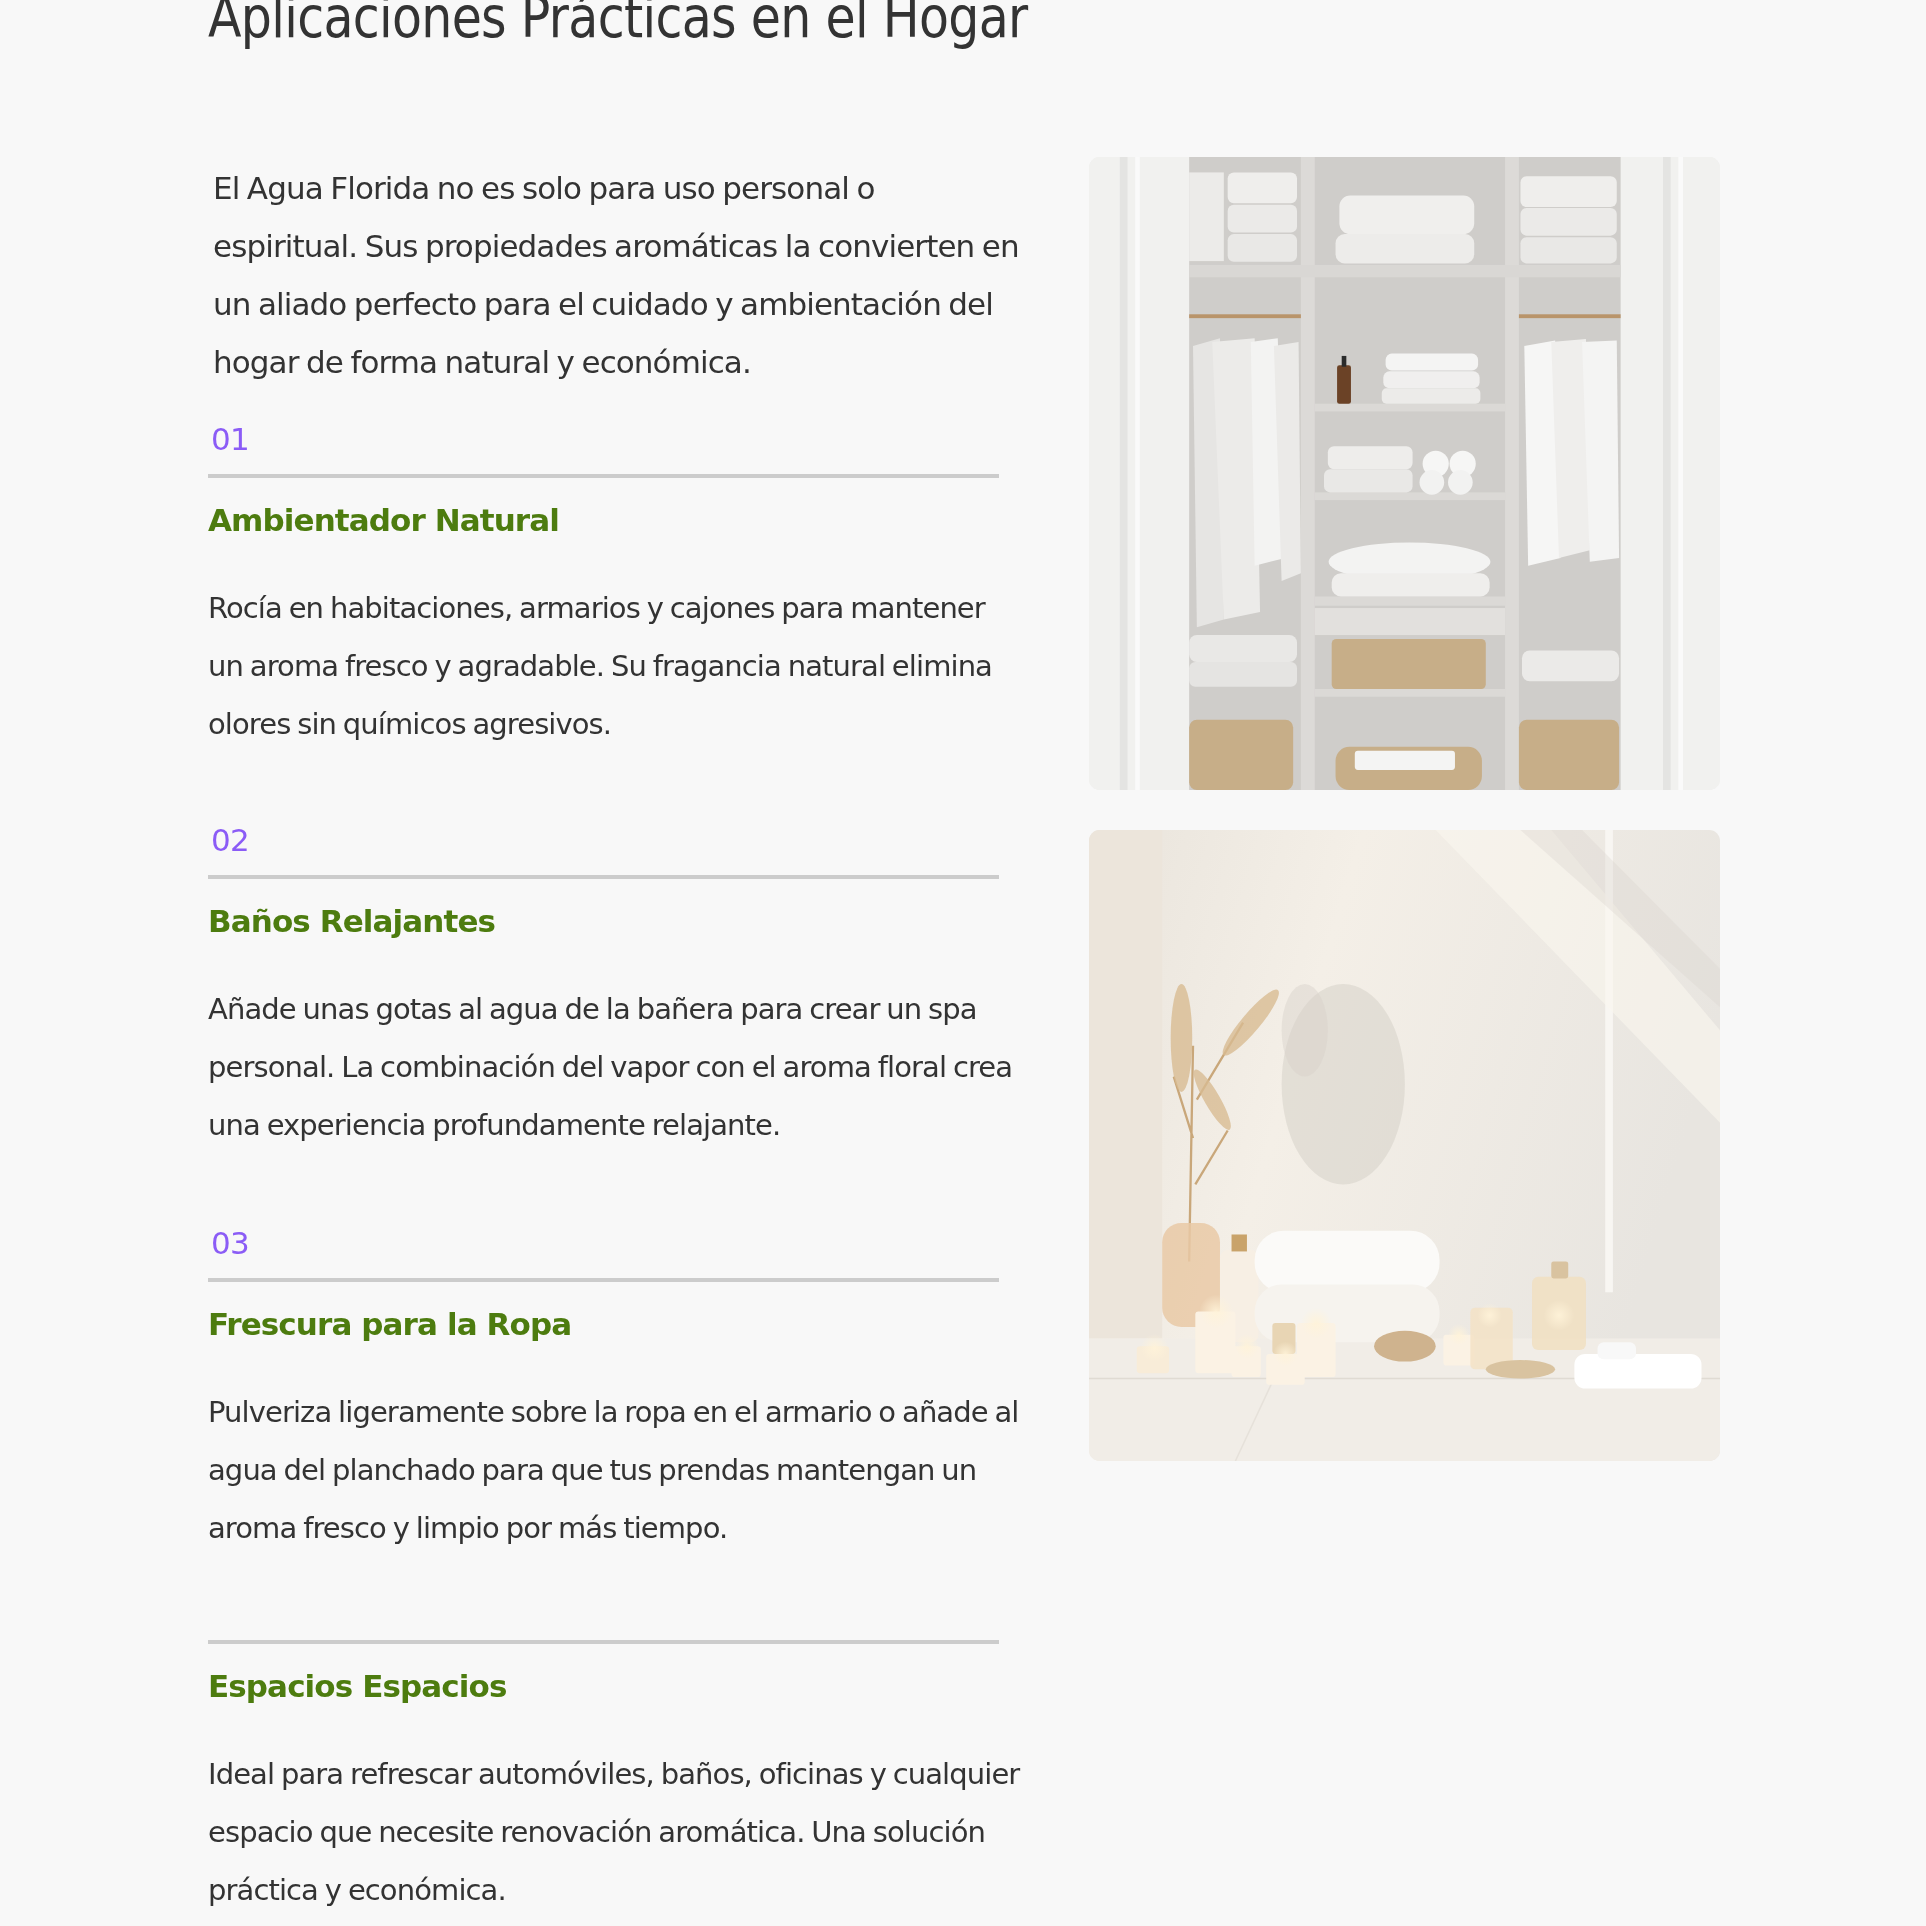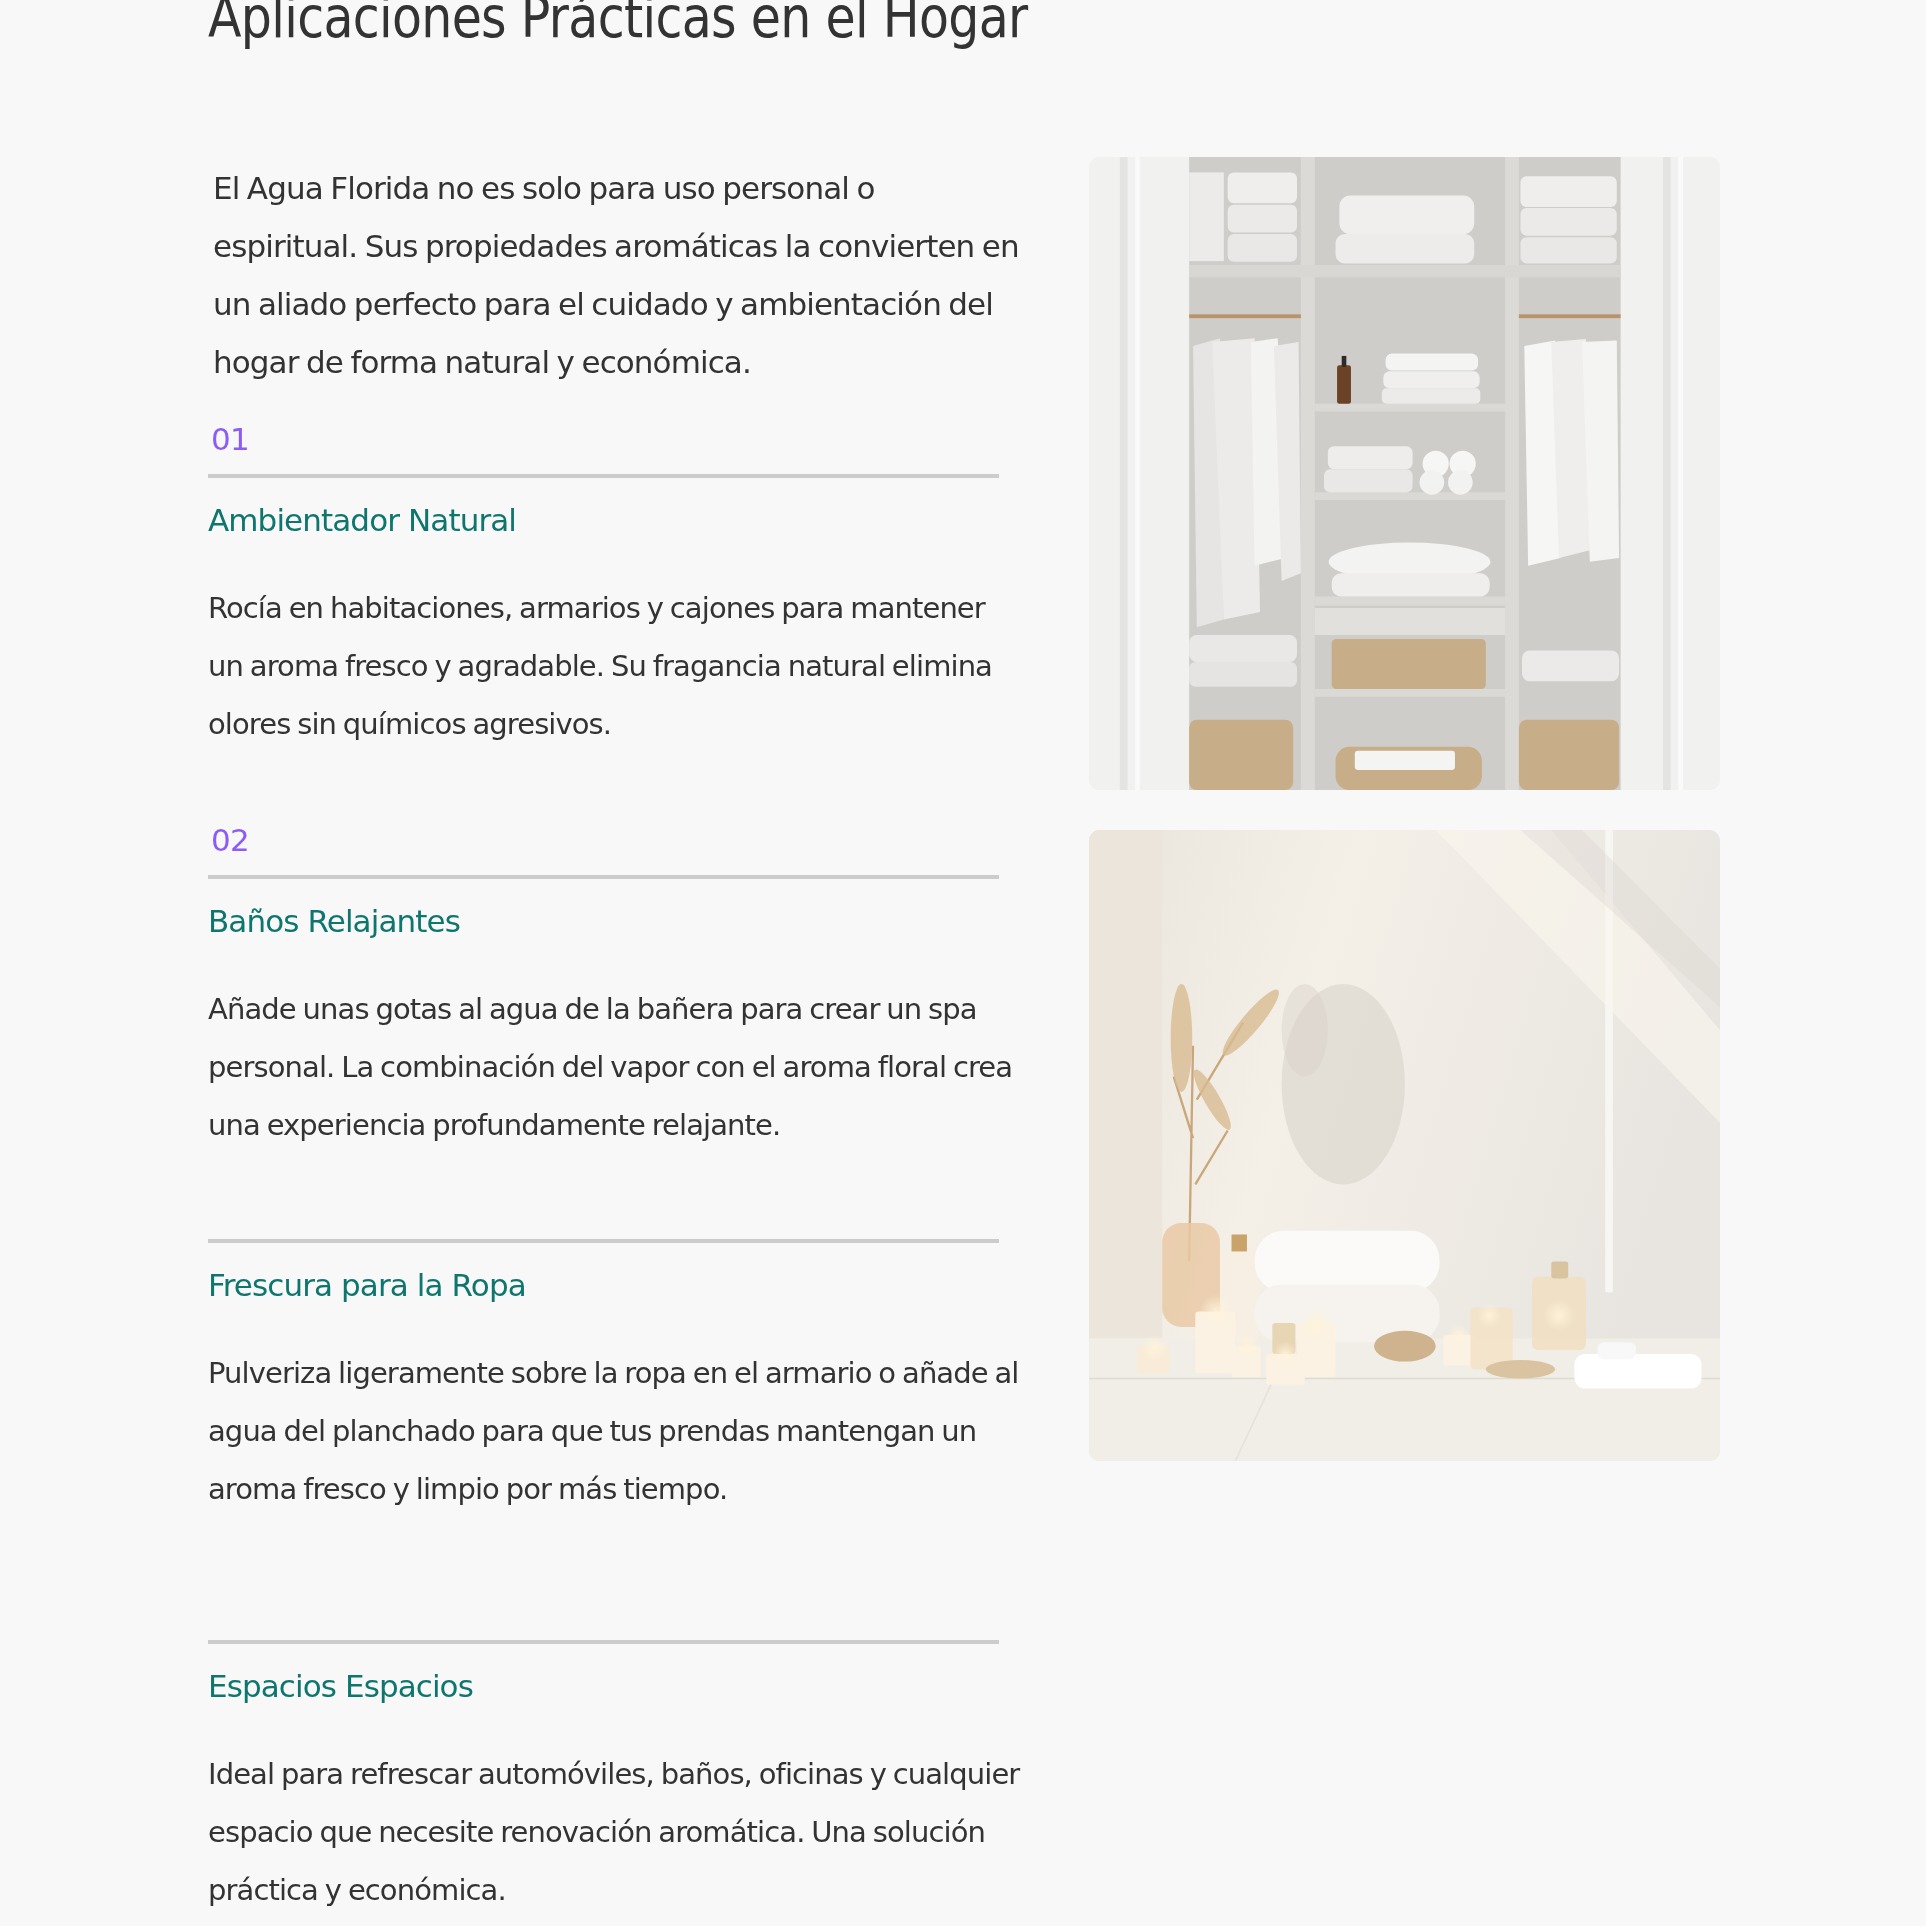--- a/index.html
+++ b/index.html
@@ -59,23 +59,23 @@
     .item-divider {
       height: 3.9px;
       background: #cccccc;
       margin-top: 15.4px;
       width: 791px;
     }
     .item-heading {
       margin: 0;
       margin-top: 23px;
       font-size: 31px;
-      font-weight: normal;
+      font-weight: bold;
       line-height: 39px;
-      color: #0f766e;
+      color: #4d7c0f;
       letter-spacing: -0.9px;
     }
     .item-text {
       margin: 0;
       margin-top: 39px;
       font-size: 29px;
       line-height: 58px;
       color: #333333;
       letter-spacing: -0.9px;
       word-spacing: -1.5px;
@@ -113,20 +113,21 @@
   </div>
 
   <div class="item" style="top:667px;">
     <div class="item-number">02</div>
     <div class="item-divider"></div>
     <h3 class="item-heading">Baños Relajantes</h3>
     <p class="item-text">Añade unas gotas al agua de la bañera para crear un spa personal. La combinación del vapor con el aroma floral crea una experiencia profundamente relajante.</p>
   </div>
 
   <div class="item" style="top:1070px;">
+    <div class="item-number">03</div>
     <div class="item-divider"></div>
     <h3 class="item-heading">Frescura para la Ropa</h3>
     <p class="item-text">Pulveriza ligeramente sobre la ropa en el armario o añade al agua del planchado para que tus prendas mantengan un aroma fresco y limpio por más tiempo.</p>
   </div>
 
   <div class="item" style="top:1471px;">
     <div class="item-divider"></div>
     <h3 class="item-heading">Espacios Espacios</h3>
     <p class="item-text">Ideal para refrescar automóviles, baños, oficinas y cualquier espacio que necesite renovación aromática. Una solución práctica y económica.</p>
   </div>

